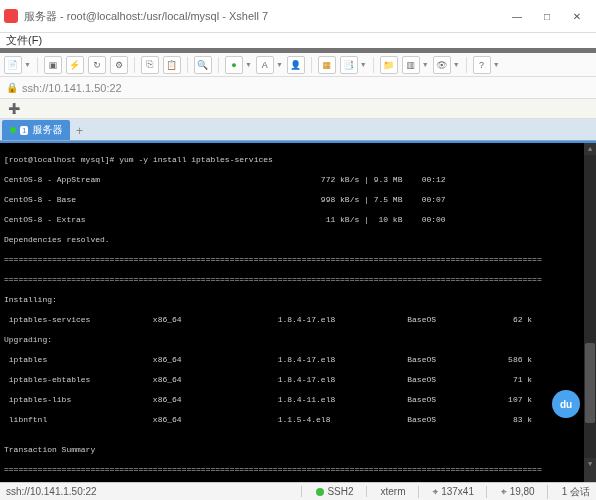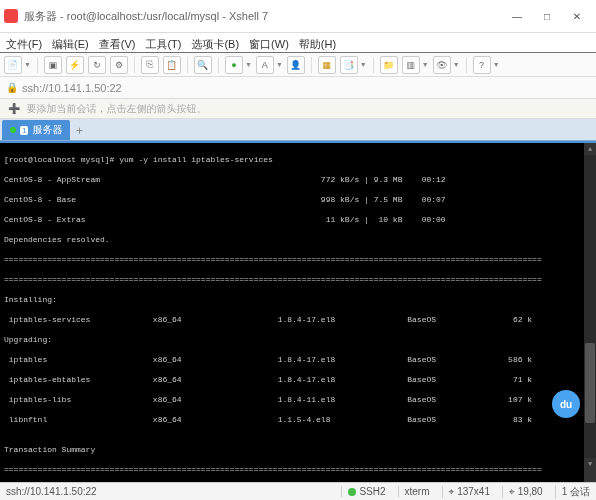--- a/index.html
+++ b/index.html
@@ -2,21 +2,21 @@
 <html><head>
 <meta charset="utf-8">
 <style>
   * { box-sizing: border-box; margin: 0; padding: 0; }
   body { font-family: "Segoe UI", Tahoma, sans-serif; font-size: 11px; background: #f0f0f0; width: 596px; height: 500px; overflow: hidden; display: flex; flex-direction: column; }
   .titlebar { height: 24px; background: #fff; display: flex; align-items: center; padding: 16px 4px; border-bottom: 1px solid #ddd; }
   .titlebar .logo { width: 14px; height: 14px; background: #e44; border-radius: 3px; margin-right: 6px; }
   .titlebar .title { flex: 1; color: #666; font-size: 11px; }
   .titlebar .winbtn { width: 30px; height: 20px; display: flex; align-items: center; justify-content: center; color: #555; font-size: 10px; }
   .titlebar .winbtn:last-child { color: #555; }
-  .menubar { height: 20px; background: #fff; display: flex; align-items: flex-end; padding: 0 6px; gap: 10px; font-size: 11px; color: #333; border-bottom: 1px solid #737373; }
+  .menubar { height: 20px; background: #fff; display: flex; align-items: flex-start; padding: 0 6px; gap: 10px; font-size: 11px; color: #333; border-bottom: 5px solid #737373; flex-direction: column; }
   .toolbar { height: 24px; background: #fafafa; display: flex; align-items: center; padding: 0 4px; gap: 4px; border-bottom: 1px solid #ddd; }
   .toolbar .tbtn { width: 18px; height: 18px; border: 1px solid #ccc; border-radius: 2px; display: flex; align-items: center; justify-content: center; font-size: 9px; background: #fff; color: #666; }
   .toolbar .sep { width: 1px; height: 16px; background: #ddd; margin: 0 2px; }
   .toolbar .drop { font-size: 7px; color: #888; margin-left: -2px; }
   .addrbar { height: 22px; background: #fafafa; display: flex; align-items: center; padding: 0 6px; gap: 4px; border-bottom: 1px solid #ddd; }
   .addrbar .lock { width: 12px; height: 12px; color: #e88; font-size: 10px; }
   .addrbar .addr { color: #888; font-size: 11px; }
   .hintbar { height: 20px; background: #f6f6f0; display: flex; align-items: center; padding: 0 8px; color: #aaa; font-size: 10px; border-bottom: 1px solid #ddd; }
   .hintbar .plus { margin-right: 6px; color: #bbb; }
   .tabbar { height: 22px; background: #d8e4f0; display: flex; align-items: flex-end; padding: 0 2px; border-bottom: 1px solid #8ac; }
@@ -26,21 +26,21 @@
   .tabbar .addtab { width: 18px; height: 18px; color: #888; display: flex; align-items: center; justify-content: center; font-size: 12px; }
   .terminal { flex: 1; background: #000; color: #ccc; font-family: "Consolas", "Courier New", monospace; font-size: 8px; line-height: 10px; padding: 2px 4px; overflow: hidden; white-space: pre; border-top: 2px solid #4a90d9; position: relative; }
   .terminal .scrollbar { position: absolute; right: 0; top: 0; bottom: 12px; width: 12px; background: #2a2a2a; }
   .terminal .scrollbar .thumb { position: absolute; left: 1px; right: 1px; top: 200px; height: 80px; background: #555; border-radius: 2px; }
   .terminal .scrollbar .arr { position: absolute; left: 0; right: 0; height: 12px; background: #333; color: #888; font-size: 7px; display: flex; align-items: center; justify-content: center; }
   .terminal .scrollbar .arr.up { top: 0; }
   .terminal .scrollbar .arr.dn { bottom: 0; }
   .terminal .resize { position: absolute; right: 0; bottom: 0; width: 12px; height: 12px; background: #333; }
   .statusbar { height: 18px; background: #f4f4f4; border-top: 1px solid #ccc; display: flex; align-items: center; font-size: 10px; color: #555; padding: 0 6px; gap: 12px; }
   .statusbar .spacer { flex: 1; }
-  .statusbar .seg { display: flex; align-items: center; gap: 3px; border-left: 1px solid #ccc; padding-left: 6px; }
+  .statusbar .seg { display: flex; align-items: center; gap: 3px; border-left: 1px solid #ccc; padding-left: 14px; }
   .statusbar .dot-g { width: 8px; height: 8px; background: #4b4; border-radius: 50%; }
   .float-icon { position: absolute; right: 16px; top: 390px; width: 28px; height: 28px; background: #4aa3f0; border-radius: 50%; display: flex; align-items: center; justify-content: center; color: #fff; font-size: 10px; font-weight: bold; box-shadow: 0 2px 6px rgba(0,0,0,.3); }
 </style>
 </head>
 <body>
 
 <div class="titlebar">
   <div class="logo"></div>
   <div class="title">服务器 - root@localhost:/usr/local/mysql - Xshell 7</div>
   <div class="winbtn">—</div>
@@ -92,21 +92,20 @@
     <span class="drop">▼</span>
 </div>
 
 <div class="addrbar">
   <span class="lock">🔒</span>
   <span class="addr">ssh://10.141.1.50:22</span>
 </div>
 
 <div class="hintbar">
   <span class="plus">➕</span>
-  <span>要添加当前会话，点击左侧的箭头按钮。</span>
 </div>
 
 <div class="tabbar">
   <div class="tab">
     <span class="dot"></span>
     <span class="mark">1</span>
     <span>服务器</span>
   </div>
   <div class="addtab">+</div>
 </div>

